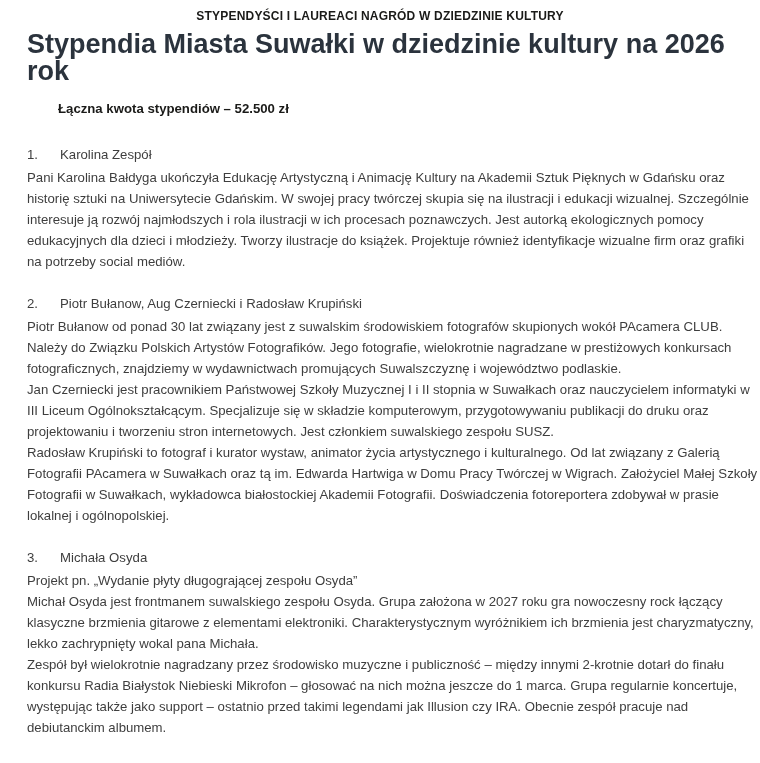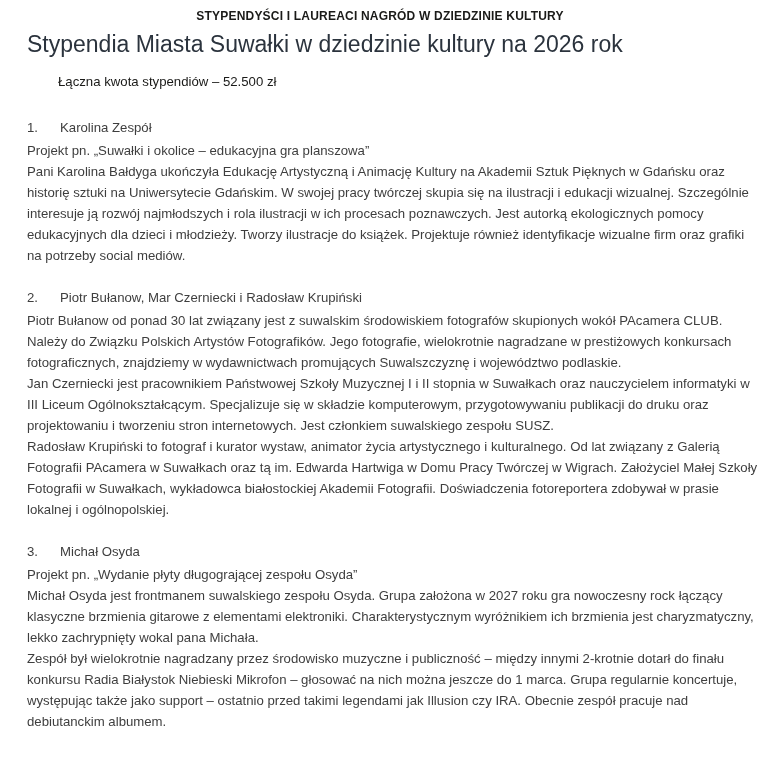--- a/index.html
+++ b/index.html
@@ -21,30 +21,30 @@
   .kicker {
     text-align: center;
     font-weight: bold;
     font-size: 12px;
     line-height: 16px;
     letter-spacing: 0.2px;
     color: var(--heading-text, #1a1a18);
     padding-right: 25px; 
   }
   .title {
-    font-size: 23px;
+    font-size: 27px;
     line-height: 27px;
-    font-weight: normal;
+    font-weight: bold;
     color: var(--title-color, #2b333d);
     margin: 7px 0 0 0;
   }
   .total {
     font-size: 13.2px;
     line-height: 21px;
-    font-weight: normal;
+    font-weight: bold;
     color: var(--heading-text, #1a1a18);
     margin: 13px 0 0 0;
     padding-left: 31px;
   }
   .entry { margin-top: 21px; }
   .entry:first-child { margin-top: 25px; }
   .entry-head {
     display: flex;
     margin: 0 0 2px 0;
     font-size: 13.2px;
@@ -65,35 +65,34 @@
 <div class="page">
   <div class="kicker">STYPENDYŚCI I LAUREACI NAGRÓD W DZIEDZINIE KULTURY</div>
   <h1 class="title">Stypendia Miasta Suwałki w dziedzinie kultury na 2026 rok</h1>
   <p class="total">Łączna kwota stypendiów – 52.500 zł</p>
   <div id="entries">
   <section class="entry">
     <div class="entry-head">
       <span class="entry-num">1.</span>
       <span class="entry-name">Karolina Zespół</span>
     </div>
-    <p class="project">Projekt pn. „Suwałki i okolice – edukacyjna gra planszowa”</p>
     <p class="bio">Pani Karolina Bałdyga ukończyła Edukację Artystyczną i Animację Kultury na Akademii Sztuk Pięknych w Gdańsku oraz historię sztuki na Uniwersytecie Gdańskim. W swojej pracy twórczej skupia się na ilustracji i edukacji wizualnej. Szczególnie interesuje ją rozwój najmłodszych i rola ilustracji w ich procesach poznawczych. Jest autorką ekologicznych pomocy edukacyjnych dla dzieci i młodzieży. Tworzy ilustracje do książek. Projektuje również identyfikacje wizualne firm oraz grafiki na potrzeby social mediów.</p>
   </section>
   <section class="entry">
     <div class="entry-head">
       <span class="entry-num">2.</span>
-      <span class="entry-name">Piotr Bułanow, Mar Czerniecki i Radosław Krupiński</span>
+      <span class="entry-name">Piotr Bułanow, Aug Czerniecki i Radosław Krupiński</span>
     </div>
     <p class="bio">Piotr Bułanow od ponad 30 lat związany jest z suwalskim środowiskiem fotografów skupionych wokół PAcamera CLUB. Należy do Związku Polskich Artystów Fotografików. Jego fotografie, wielokrotnie nagradzane w prestiżowych konkursach fotograficznych, znajdziemy w wydawnictwach promujących Suwalszczyznę i województwo podlaskie.</p>
         <p class="bio">Jan Czerniecki jest pracownikiem Państwowej Szkoły Muzycznej I i II stopnia w Suwałkach oraz nauczycielem informatyki w III Liceum Ogólnokształcącym. Specjalizuje się w składzie komputerowym, przygotowywaniu publikacji do druku oraz projektowaniu i tworzeniu stron internetowych. Jest członkiem suwalskiego zespołu SUSZ.</p>
         <p class="bio">Radosław Krupiński to fotograf i kurator wystaw, animator życia artystycznego i kulturalnego. Od lat związany z Galerią Fotografii PAcamera w Suwałkach oraz tą im. Edwarda Hartwiga w Domu Pracy Twórczej w Wigrach. Założyciel Małej Szkoły Fotografii w Suwałkach, wykładowca białostockiej Akademii Fotografii. Doświadczenia fotoreportera zdobywał w prasie lokalnej i ogólnopolskiej.</p>
   </section>
   <section class="entry">
     <div class="entry-head">
       <span class="entry-num">3.</span>
-      <span class="entry-name">Michał Osyda</span>
+      <span class="entry-name">Michała Osyda</span>
     </div>
     <p class="project">Projekt pn. „Wydanie płyty długogrającej zespołu Osyda”</p>
     <p class="bio">Michał Osyda jest frontmanem suwalskiego zespołu Osyda. Grupa założona w 2027 roku gra nowoczesny rock łączący klasyczne brzmienia gitarowe z elementami elektroniki. Charakterystycznym wyróżnikiem ich brzmienia jest charyzmatyczny, lekko zachrypnięty wokal pana Michała.</p>
         <p class="bio">Zespół był wielokrotnie nagradzany przez środowisko muzyczne i publiczność – między innymi 2-krotnie dotarł do finału konkursu Radia Białystok Niebieski Mikrofon – głosować na nich można jeszcze do 1 marca. Grupa regularnie koncertuje, występując także jako support – ostatnio przed takimi legendami jak Illusion czy IRA. Obecnie zespół pracuje nad debiutanckim albumem.</p>
   </section>
     </div>
 </div>
 
 </body></html>

